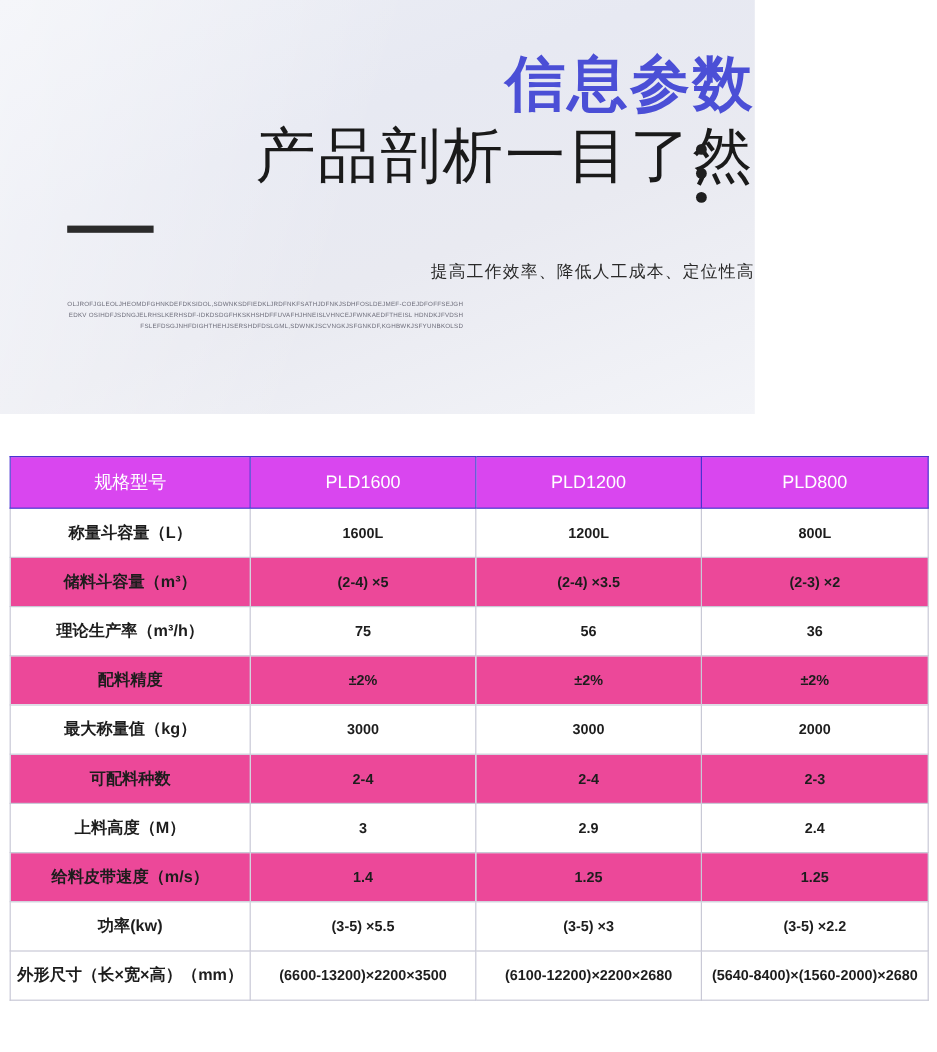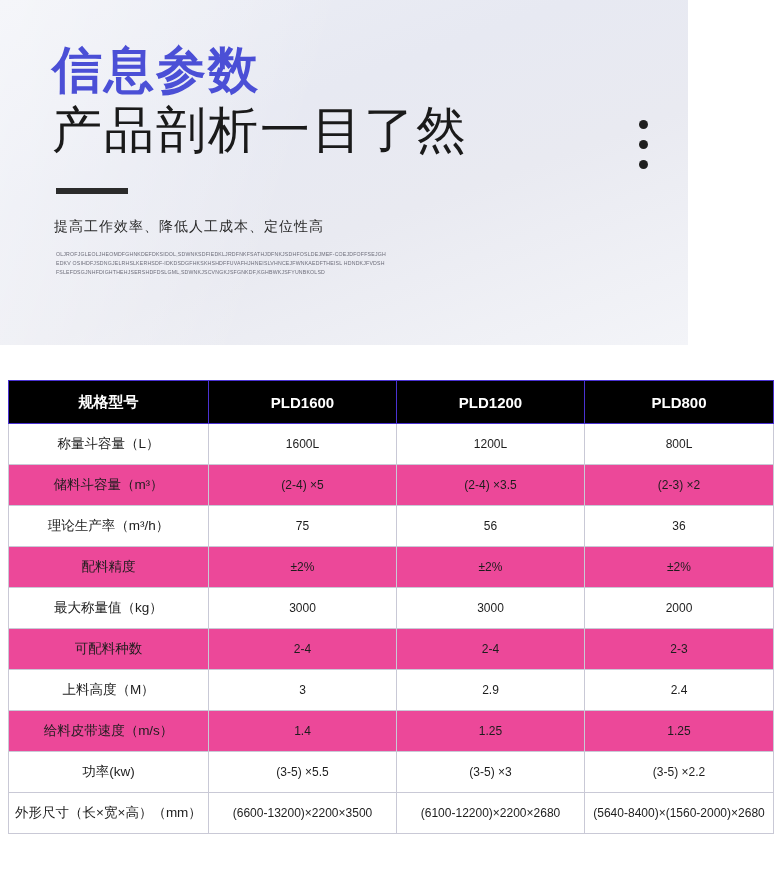--- a/index.html
+++ b/index.html
@@ -17,24 +17,25 @@
   .page {
     position: relative;
     width: 781px;
     height: 877px;
     background: #ffffff;
   }
 
   
   .hero {
     position: relative;
-    width: 688px;
+    width: 629px;
     height: 345px;
     background: linear-gradient(160deg, #eceef5 0%, #e7e9f2 35%, #e9eaf1 60%, #f3f4f8 100%);
     overflow: hidden;
+    text-align: right;
   }
   .hero-sheen {
     position: absolute;
     left: -120px;
     top: -160px;
     width: 780px;
     height: 520px;
     background: linear-gradient(115deg, rgba(255,255,255,0.75) 0%, rgba(255,255,255,0.0) 55%);
     transform: rotate(-8deg);
     pointer-events: none;
@@ -108,36 +109,37 @@
     border: 1px solid #c9c9d6;
     text-align: center;
     font-size: 12px;
     color: #1d1d1d;
     height: 40px;
     padding: 0 2px;
     white-space: nowrap;
     overflow: hidden;
   }
   table.spec thead th {
-    background: #000000;
+    background: #d946ef;
     color: #ffffff;
     font-size: 15px;
-    font-weight: bold;
+    font-weight: normal;
     height: 42px;
     border-color: #4a32d2;
   }
   table.spec tbody td.label {
     background: #ffffff;
     font-size: 13.5px;
   }
   table.spec tbody tr.alt td {
     background: #eceaf6;
   }
   table.spec tbody tr td {
     background: #ffffff;
+    font-weight: bold;
   }
   table.spec tbody tr.alt td.label,
   table.spec tbody tr.alt td {
     background: #ec4899;
   }
   col.c0 { width: 200px; }
   col.c1 { width: 188px; }
   col.c2 { width: 188px; }
   col.c3 { width: 189px; }
 

